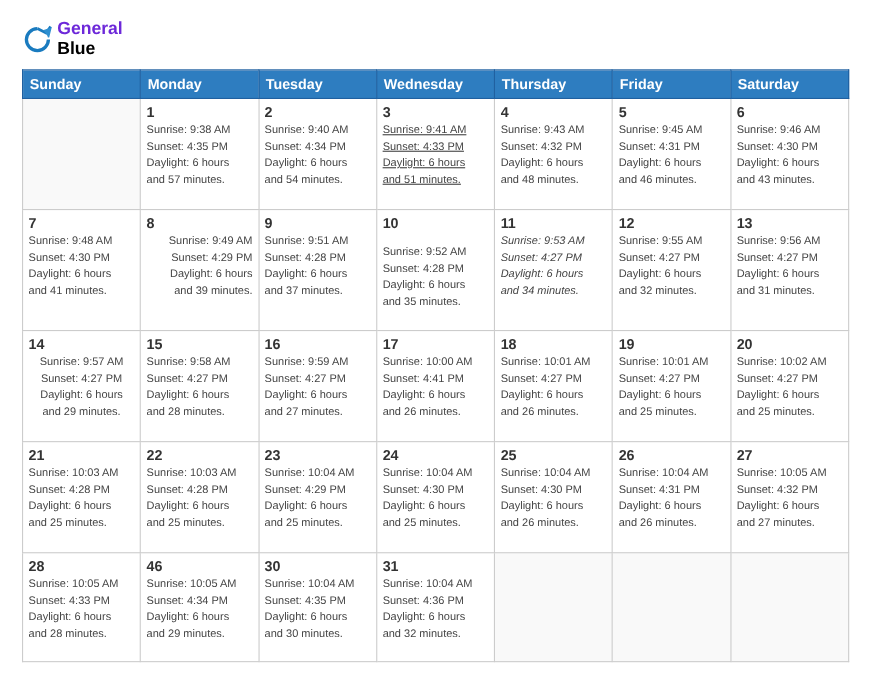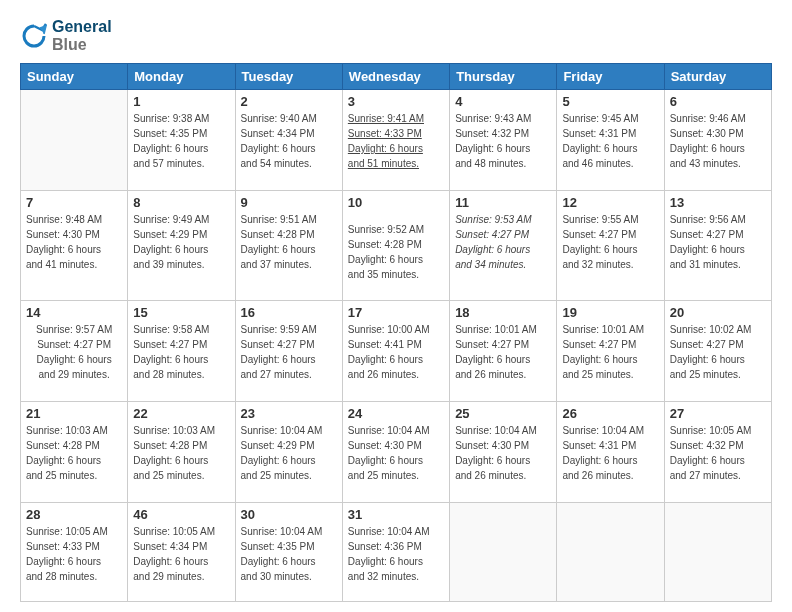--- a/index.html
+++ b/index.html
@@ -94,22 +94,22 @@
 
 <div class="page">
   <div class="header">
     <div class="logo">
       <svg class="logo-icon" viewBox="0 0 28 28" width="36" height="36">
         <path d="M14 4 C8 4 4 9 4 14 C4 19 8 24 14 24 C20 24 24 19 24 14" stroke="#1a7bbf" stroke-width="3" fill="none"></path>
         <path d="M14 4 L22 8 L26 2" stroke="#1a7bbf" stroke-width="2.5" fill="none" stroke-linejoin="round"></path>
         <path d="M20 6 L26 4 L24 12" stroke="#2e8fd0" stroke-width="1.5" fill="#2e8fd0"></path>
       </svg>
       <div>
-        <div style="font-size:16px;font-weight:bold;color:#0c4a6e;line-height:1.1;">General</div>
-        <div style="font-size:16px;font-weight:bold;color:#737373;line-height:1.1;">Blue</div>
+        <div style="font-size:16px;font-weight:bold;color:#6d28d9;line-height:1.1;">General</div>
+        <div style="font-size:16px;font-weight:bold;color:#000000;line-height:1.1;">Blue</div>
       </div>
     </div>
     <div class="title-block">
       <div class="month-title"></div>
       <div class="location"></div>
     </div>
   </div>
 
   <table class="calendar">
     <thead>
@@ -172,21 +172,21 @@
         <tr>
           <td>
             <span class="day-num">7</span>
             <div class="day-info" style="white-space: pre-line;">Sunrise: 9:48 AM
 Sunset: 4:30 PM
 Daylight: 6 hours
 and 41 minutes.</div>
           </td>
           <td>
             <span class="day-num">8</span>
-            <div class="day-info" style="white-space: pre-line;">Sunrise: 9:49 AM
+            <div class="day-info" style="white-space: pre-line; text-align: right;">Sunrise: 9:49 AM
 Sunset: 4:29 PM
 Daylight: 6 hours
 and 39 minutes.</div>
           </td>
           <td>
             <span class="day-num">9</span>
             <div class="day-info" style="white-space: pre-line;">Sunrise: 9:51 AM
 Sunset: 4:28 PM
 Daylight: 6 hours
 and 37 minutes.</div>

